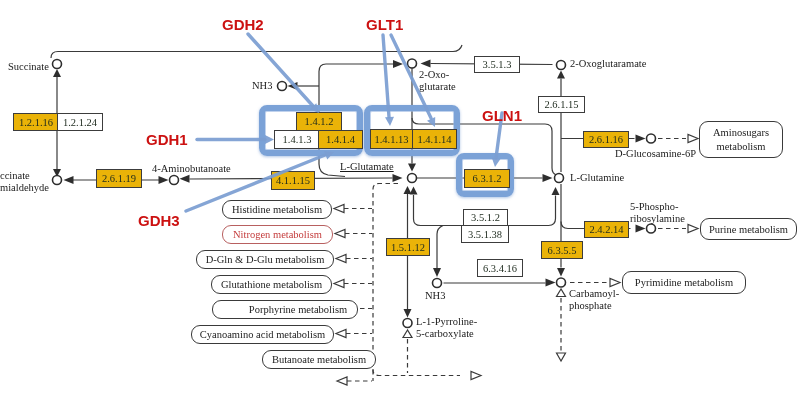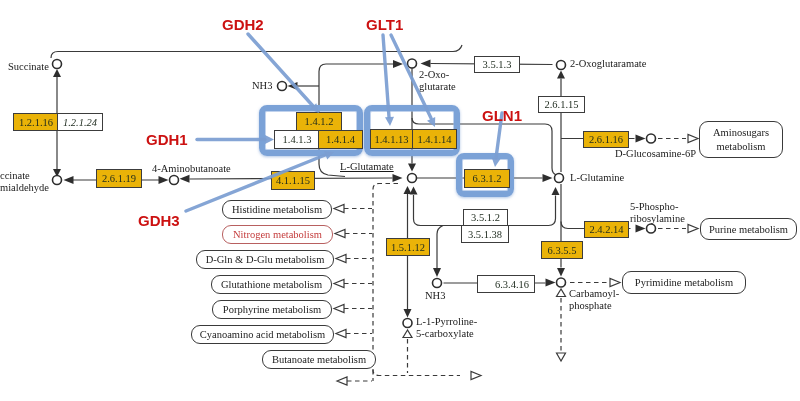--- a/index.html
+++ b/index.html
@@ -125,44 +125,44 @@
       <circle cx="561" cy="282.5" r="4.5"></circle>
       <circle cx="407.5" cy="323" r="4.5"></circle>
     </g>
   </svg>
 
   <div class="hl" style="left:259px;top:105px;width:92px;height:39px;"></div>
   <div class="hl" style="left:364px;top:105px;width:84px;height:39px;"></div>
   <div class="hl" style="left:456px;top:153px;width:46px;height:32px;"></div>
 
   <div class="ec green" style="left:13px;top:113px;width:44px;height:16px;">1.2.1.16</div>
-  <div class="ec" style="left:57px;top:113px;width:44px;height:16px;font-style:italic;">1.2.1.24</div>
+  <div class="ec" style="left:57px;top:113px;width:44px;height:16px;">1.2.1.24</div>
   <div class="ec green" style="left:96px;top:169px;width:44px;height:17px;">2.6.1.19</div>
   <div class="ec green" style="left:271px;top:171px;width:42px;height:17px;">4.1.1.15</div>
   <div class="ec green" style="left:296px;top:112px;width:44px;height:17px;">1.4.1.2</div>
   <div class="ec" style="left:274px;top:130px;width:44px;height:17px;">1.4.1.3</div>
   <div class="ec green" style="left:318px;top:130px;width:43px;height:17px;">1.4.1.4</div>
   <div class="ec green" style="left:370px;top:129px;width:41px;height:18px;">1.4.1.13</div>
   <div class="ec green" style="left:412px;top:129px;width:43px;height:18px;">1.4.1.14</div>
   <div class="ec green" style="left:464px;top:169px;width:44px;height:17px;">6.3.1.2</div>
   <div class="ec" style="left:474px;top:56px;width:44px;height:15px;">3.5.1.3</div>
   <div class="ec" style="left:538px;top:96px;width:45px;height:15px;">2.6.1.15</div>
   <div class="ec green" style="left:583px;top:131px;width:44px;height:15px;">2.6.1.16</div>
   <div class="ec green" style="left:584px;top:221px;width:43px;height:15px;">2.4.2.14</div>
   <div class="ec" style="left:463px;top:209px;width:43px;height:15px;">3.5.1.2</div>
   <div class="ec" style="left:461px;top:225px;width:46px;height:16px;">3.5.1.38</div>
   <div class="ec green" style="left:386px;top:238px;width:42px;height:16px;">1.5.1.12</div>
   <div class="ec green" style="left:541px;top:241px;width:40px;height:16px;">6.3.5.5</div>
-  <div class="ec" style="left:477px;top:275px;width:44px;height:16px;padding-left:12px;">6.3.4.16</div>
+  <div class="ec" style="left:477px;top:259px;width:44px;height:16px;">6.3.4.16</div>
 
   <div class="pw" style="left:222px;top:200px;width:108px;height:17px;">Histidine metabolism</div>
   <div class="pw red" style="left:222px;top:225px;width:109px;height:17px;">Nitrogen metabolism</div>
   <div class="pw" style="left:196px;top:250px;width:136px;height:17px;">D-Gln &amp; D-Glu metabolism</div>
   <div class="pw" style="left:211px;top:275px;width:119px;height:17px;">Glutathione metabolism</div>
-  <div class="pw" style="left:212px;top:300px;width:118px;height:17px;">Porphyrine metabolism</div>
+  <div class="pw" style="left:212px;top:300px;width:118px;height:17px;padding-left:26px;">Porphyrine metabolism</div>
   <div class="pw" style="left:191px;top:325px;width:141px;height:17px;">Cyanoamino acid metabolism</div>
   <div class="pw" style="left:218px;top:350px;width:112px;height:17px;margin-left:44px;">Butanoate metabolism</div>
   <div class="pw twoline" style="left:699px;top:121px;width:82px;height:35px;">Aminosugars metabolism</div>
   <div class="pw" style="left:700px;top:218px;width:95px;height:20px;">Purine metabolism</div>
   <div class="pw" style="left:622px;top:271px;width:122px;height:21px;">Pyrimidine metabolism</div>
 
   <div class="lbl" style="left:8px;top:61px;">Succinate</div>
   <div class="lbl" style="left:0px;top:170px;">
     <div>ccinate</div>
     <div>mialdehyde</div>

